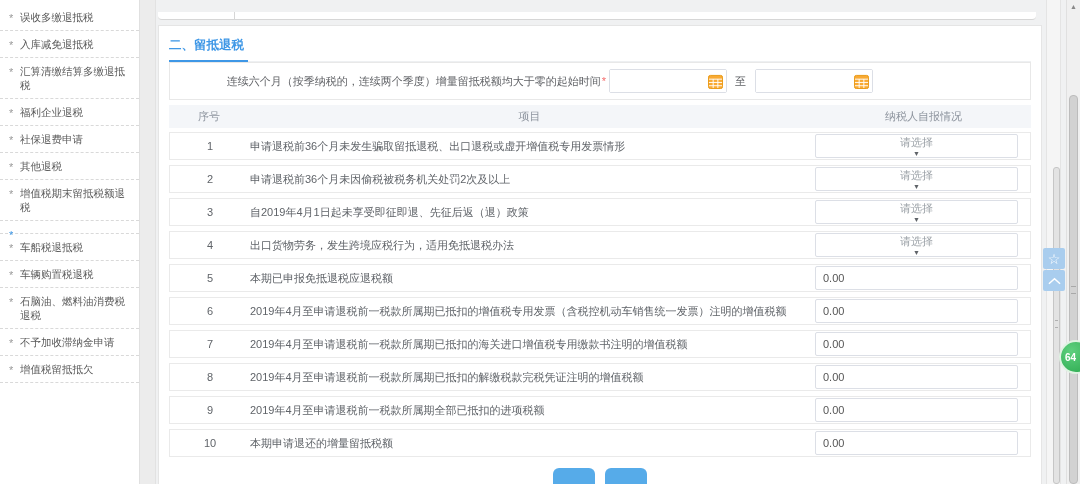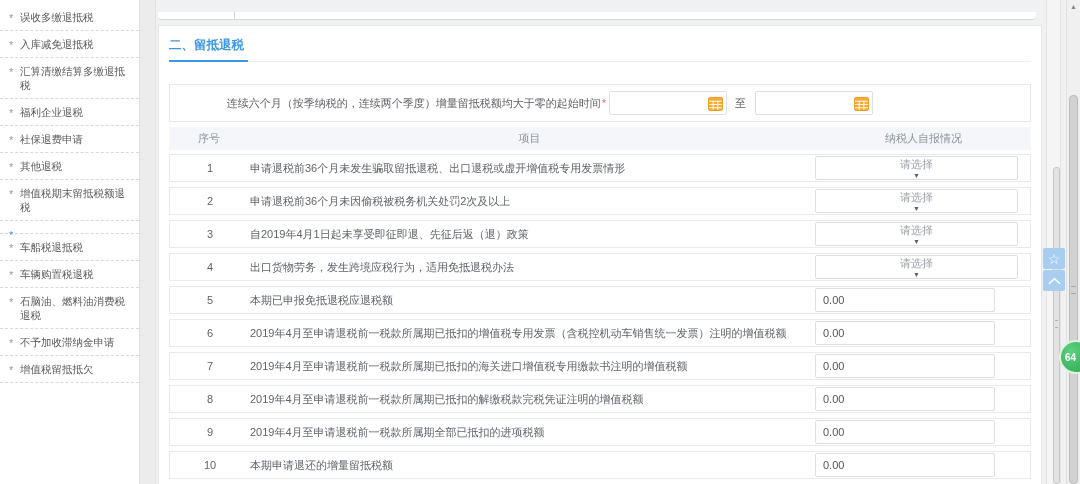--- a/index.html
+++ b/index.html
@@ -22,21 +22,21 @@
   .prev-edge { position:absolute; left:1px; top:0; width:878px; height:8px; background:#fff;
                border-bottom:1px solid #d6d6d6; border-radius:0 0 4px 4px; }
   .prev-edge .tick { position:absolute; left:76px; top:0; width:1px; height:8px; background:#d6d6d6; }
 
   .panel { position:absolute; left:1px; top:13px; width:884px; height:471px; background:#fff;
            border:1px solid #e5e5e5; padding:8px 10px 0 10px; }
   .section-header { border-bottom:1px solid #eef0f2; }
   .section-title { display:inline-block; color:#3e97e6; font-size:12.5px; font-weight:bold;
                    padding:3px 4px 6px 0; border-bottom:2px solid #3e97e6; margin-bottom:-1px; }
 
-  .date-box { margin-top:22px; border:1px solid #e8e8e8; height:38px; display:flex; align-items:center;
+  .date-box { margin-top:0; border:1px solid #e8e8e8; height:38px; display:flex; align-items:center;
               font-size:11px; color:#606266; background:#fff; }
   .date-label { width:436px; text-align:right; }
   .req { color:#f56c6c; margin-left:1px; }
   .date-input-wrap { position:relative; width:118px; height:24px; margin-left:3px;
                      border:1px solid #dcdfe6; background:#fff; border-radius:2px; }
   .date-input-wrap input { width:100%; height:100%; border:none; outline:none; padding:0 22px 0 6px; font-size:11px; }
   .cal-icon { position:absolute; right:3px; top:4px; width:15px; height:15px; cursor:pointer; }
   .to-label { margin:0 6px 0 8px; }
 
   .grid { margin-top:5px; }
@@ -47,21 +47,21 @@
   .thead .col-item { text-align:center; }
   .col-ctl { width:215px; flex:none; }
   .thead .col-ctl { text-align:center; }
 
   .trow { display:flex; align-items:center; height:28px; border:1px solid #eaeaea; background:#fff;
           margin-bottom:5px; font-size:11px; color:#5f6368; }
   .ctl-select { width:203px; height:24px; border:1px solid #dcdfe6; border-radius:2px; background:#fff;
                 display:flex; align-items:center; justify-content:space-between; padding:0 7px;
                 color:#9aa0a6; cursor:pointer;flex-direction:column; }
   .caret { font-size:7px; color:#5f6368; }
-  .ctl-input { width:180px; height:24px; border:1px solid #dcdfe6; border-radius:2px;
+  .ctl-input { width:203px; height:24px; border:1px solid #dcdfe6; border-radius:2px;
                padding:0 7px; font-size:11px; color:#555; outline:none; }
 
   .actions { display:flex; justify-content:center; gap:10px; margin-top:11px; }
   .btn { background:#56abe9; color:#fff; border:none; border-radius:6px; font-size:11px;
          padding:20px 10px; cursor:pointer; font-family:inherit; }
   .panel-bottom-line { position:absolute; left:0; right:0; top:461px; border-top:1px solid #e8e8e8; }
 
   
   .inner-scroll { position:absolute; left:1046px; top:0; width:15px; height:484px;
                   background:#f5f5f5; border-left:1px solid #e4e4e4; border-right:1px solid #e4e4e4; }

